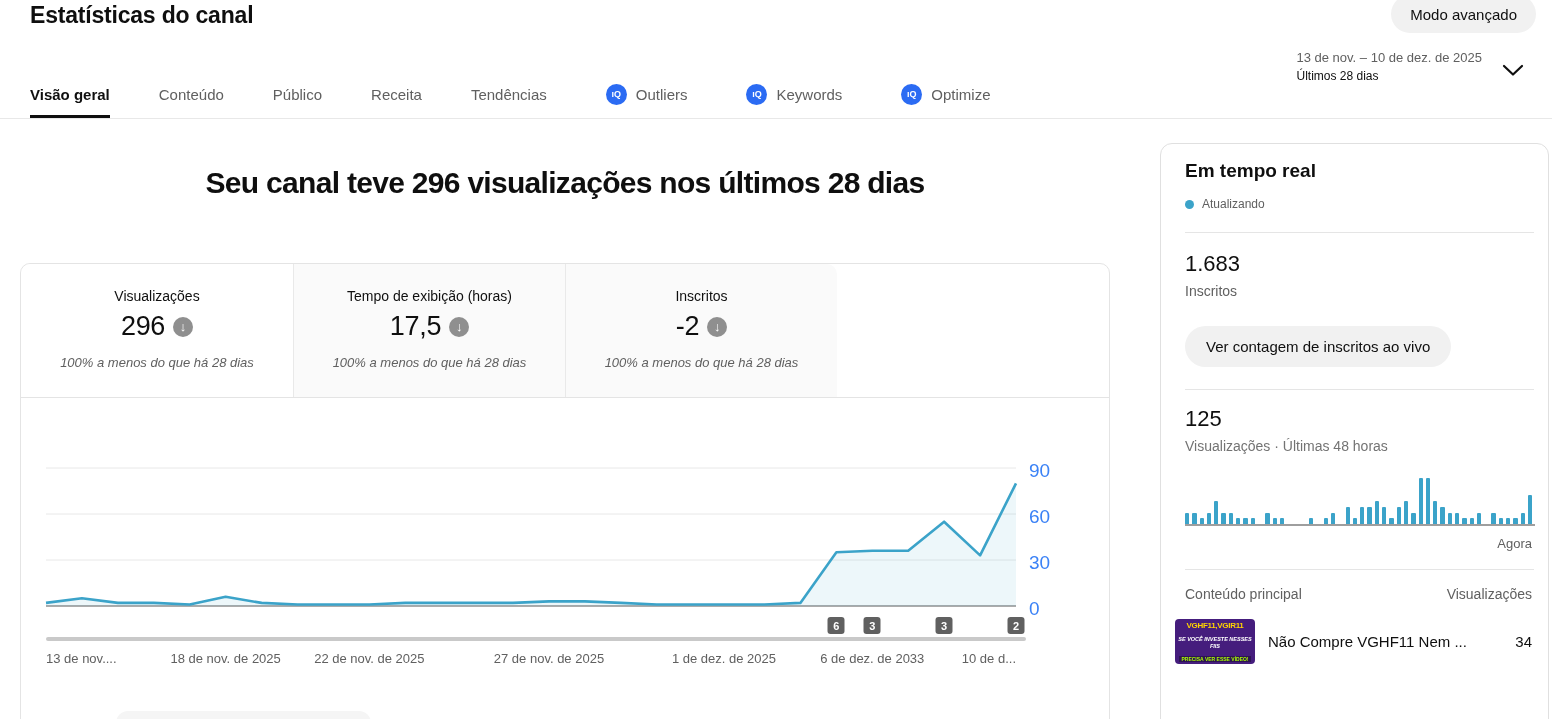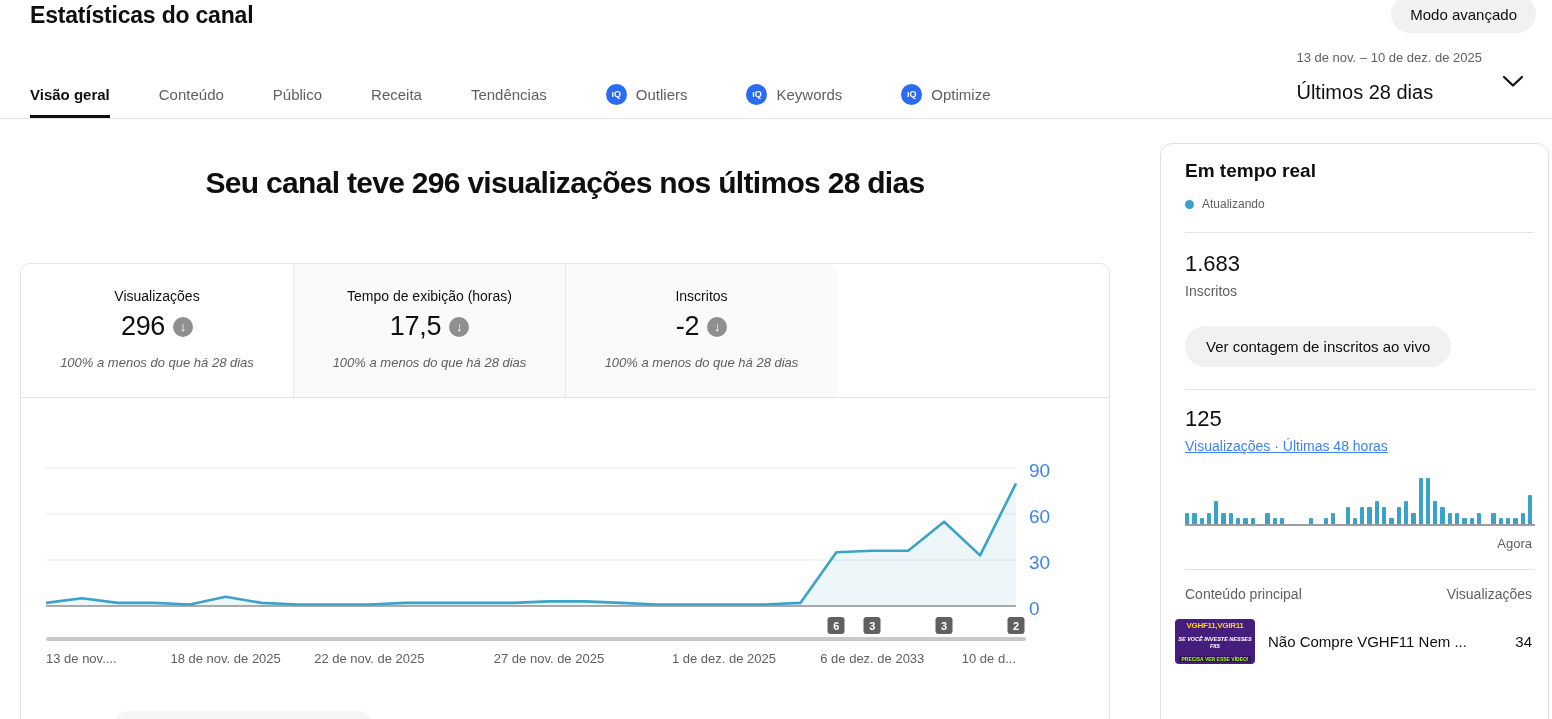--- a/index.html
+++ b/index.html
@@ -23,21 +23,21 @@
   .tab-underline { position:absolute; left:0; right:0; bottom:0; height:3px; background:#0f0f0f; }
   .vidiq-icon {
     width:21px; height:21px; border-radius:50%; background:#2b6bf3; color:#fff;
     font-size:9px; font-weight:700; display:flex; align-items:center; justify-content:center;
     margin-right:9px; flex:none;
   }
   .tabs-divider { position:absolute; left:0; top:118px; width:1552px; height:1px; background:#e8e8e8; }
   
   .date-picker { position:absolute; right:28px; top:50px; display:flex; align-items:center; cursor:pointer; }
   .dp-range { font-size:13px; color:#606060; }
-  .dp-preset { font-size:20px; color:#0f0f0f; margin-top:16px; }
+  .dp-preset { font-size:12px; color:#0f0f0f; margin-top:4px; }
   .dp-chevron { margin-left:20px; margin-top:8px; }
   
   .headline {
     position:absolute; left:20px; top:166px; width:1090px; text-align:center;
     font-size:30px; font-weight:700; letter-spacing:-0.7px;
   }
   
   .overview-card {
     position:absolute; left:20px; top:263px; width:1090px; height:480px;
     border:1px solid #e4e4e4; border-radius:10px; background:#fff;
@@ -80,21 +80,21 @@
   .rt-dot { width:9px; height:9px; border-radius:50%; background:#3ba3c9; }
   .rt-divider { position:absolute; left:24px; right:14px; height:1px; background:#e5e5e5; }
   .rt-subs { position:absolute; left:24px; top:107px; font-size:22px; font-weight:500; }
   .rt-subs-label { position:absolute; left:24px; top:139px; font-size:14px; color:#606060; }
   .rt-live-btn {
     position:absolute; left:24px; top:182px; height:41px; padding:0 21px;
     background:#f1f1f1; border-radius:21px; font-size:15px; font-weight:500;
     display:flex; align-items:center; cursor:pointer; white-space:nowrap;
   }
   .rt-views { position:absolute; left:24px; top:262px; font-size:22px; font-weight:500; }
-  .rt-views-label { position:absolute; left:24px; top:294px; font-size:14px; color:#3b82f6;text-decoration:underline; }
+  .rt-views-label { position:absolute; left:24px; top:294px; font-size:14px; color:#737373; }
   .rt-bars { position:absolute; left:24px; top:334px; width:348px; height:46px; display:flex; align-items:flex-end; gap:3px; }
   .rt-bar { width:4.3px; background:#3ba3c9; flex:none; border-radius:1px 1px 0 0; }
   .rt-axis { position:absolute; left:24px; top:380px; width:350px; height:2px; background:#9e9e9e; }
   .rt-now { position:absolute; top:392px; right:16px; font-size:13px; color:#606060; }
   .rt-head-row { position:absolute; left:24px; right:16px; top:442px; display:flex; justify-content:space-between; font-size:14px; color:#606060; }
   .rt-items { position:absolute; left:14px; right:16px; top:470px; }
   .rt-item { display:flex; align-items:center; height:54px; cursor:pointer; }
   .rt-item-title { font-size:15px; flex:1; white-space:nowrap; overflow:hidden; }
   .rt-item-views { font-size:15px; margin-left:8px; }
   

